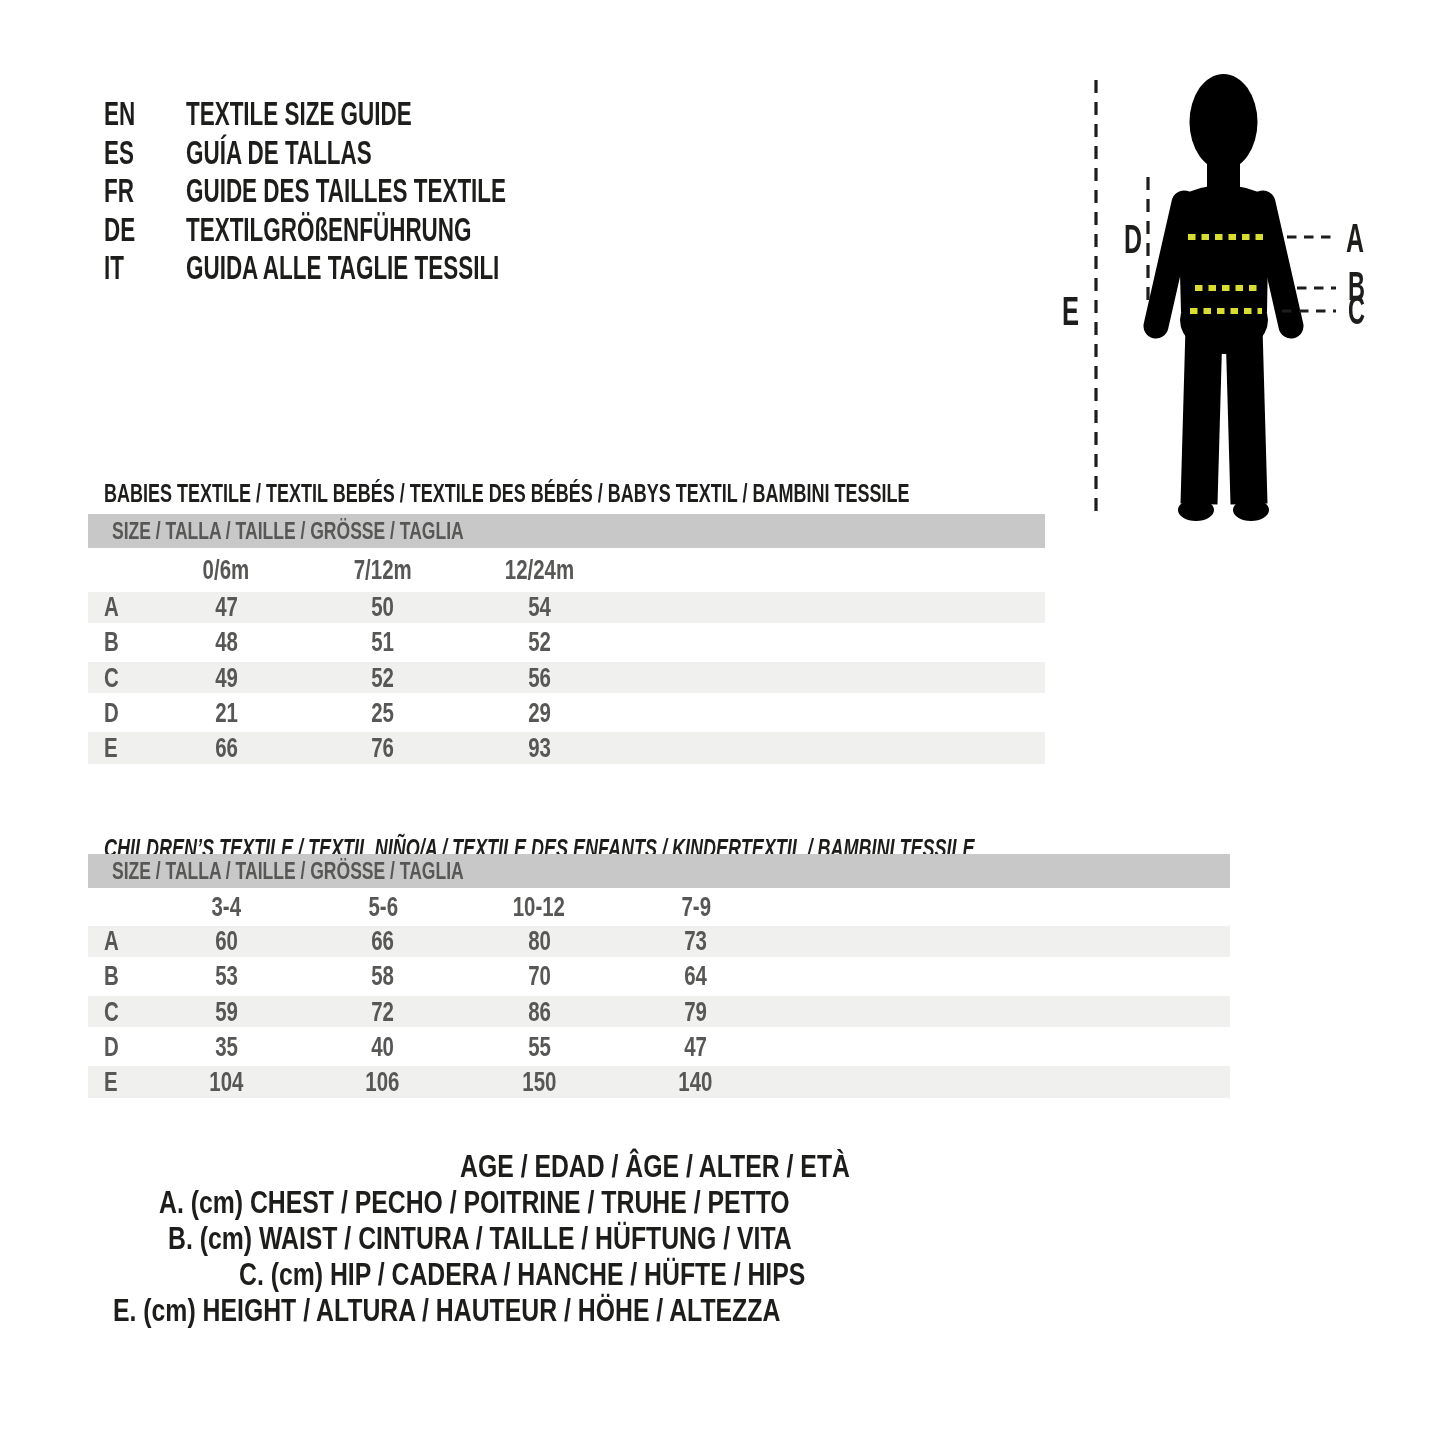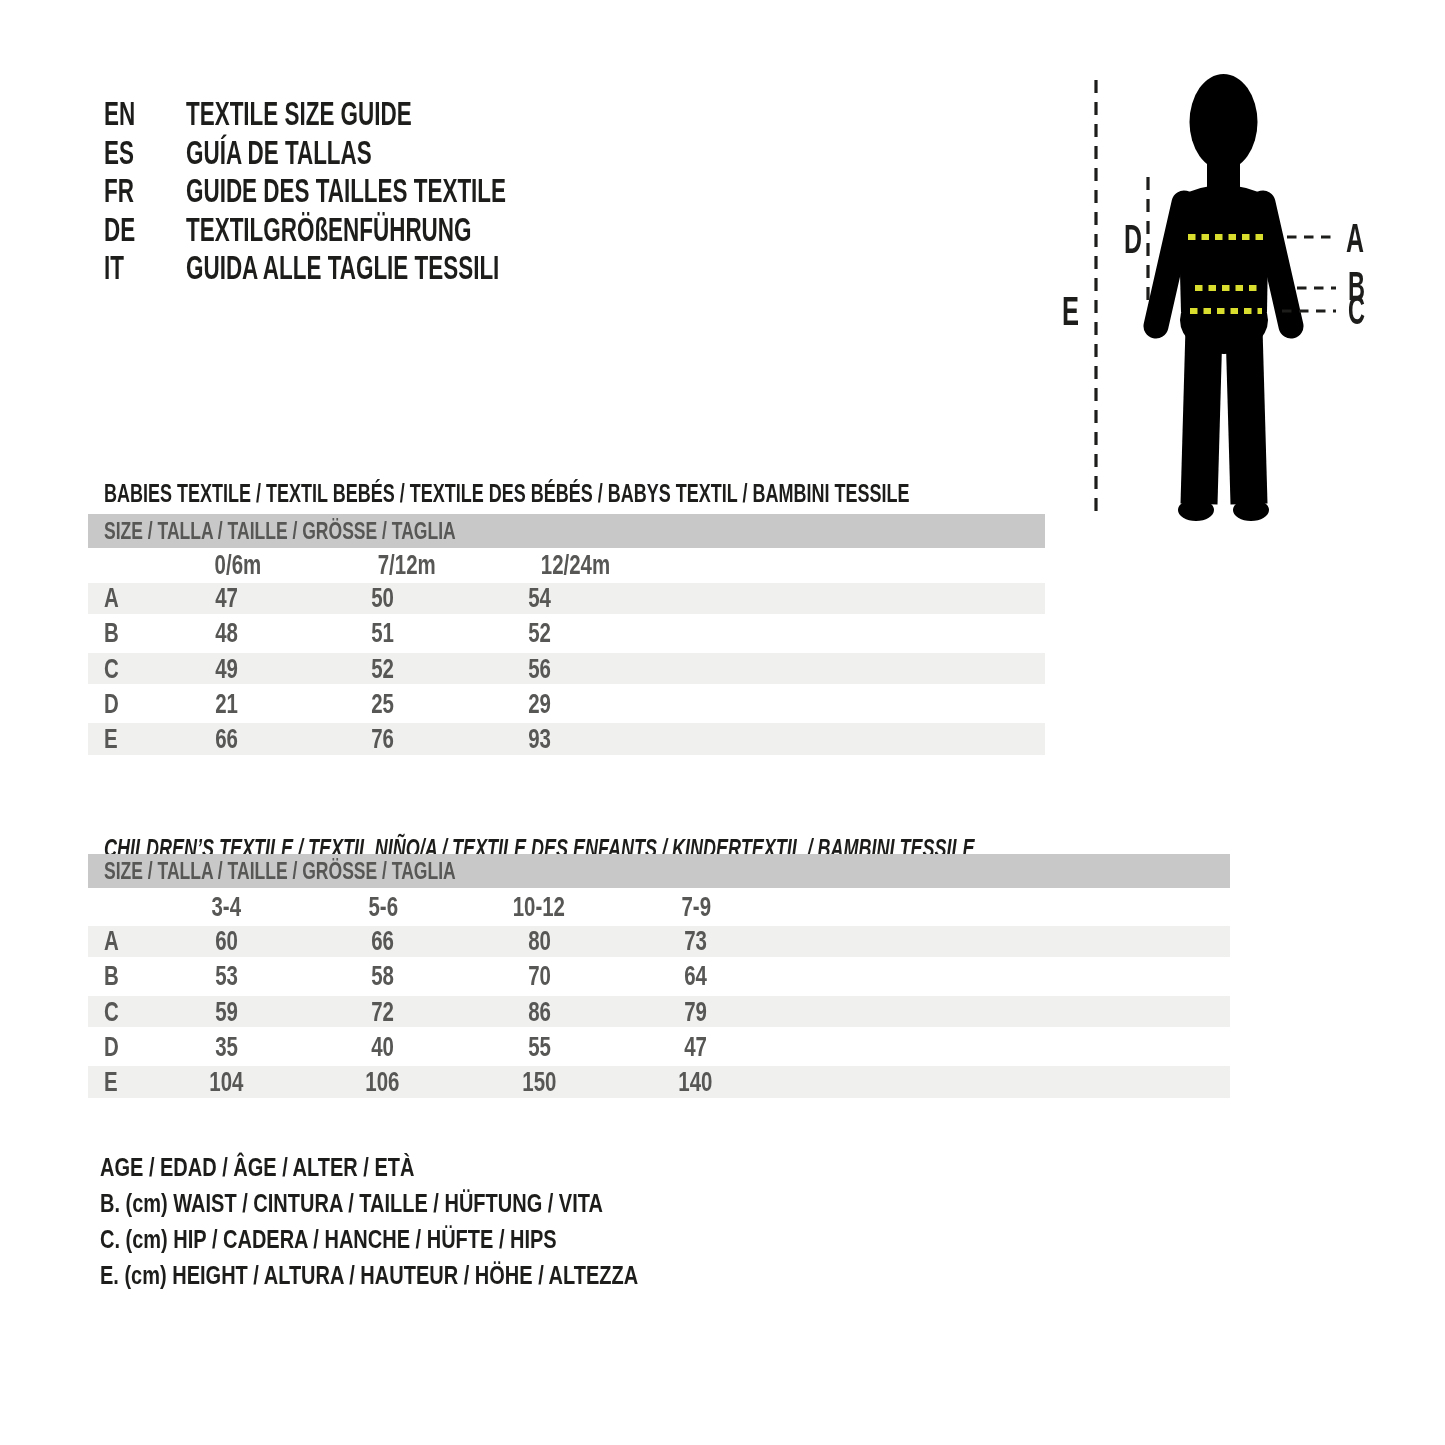--- a/index.html
+++ b/index.html
@@ -23,31 +23,31 @@
   
   .sec-title{position:absolute;left:104px;font-size:25px;line-height:30px;white-space:nowrap;}
   .title-babies{top:457px;}
   .title-children{top:812px;font-style:italic;}
 
   
   .table{position:absolute;left:88px;}
   .table-babies{top:514px;width:957px;}
   .table-children{top:854px;width:1142px;}
   .size-bar{height:33.5px;background:#c8c8c8;display:flex;align-items:center;
-            padding-left:16px;font-size:24px;color:#575756;}
+            padding-left:24px;font-size:24px;color:#575756;}
   .trow{display:flex;align-items:center;font-size:28px;color:#575756;}
-  .row-age-b{height:35px;gap:12px;}
+  .row-age-b{height:44px;}
   .row-age-c{height:38px;}
   .row-s{height:31.7px;background:#f0f0ef;}
   .row-w{height:38.5px;}
   .cell-label{width:44px;padding-left:16px;box-sizing:content-box;}
   .cell{width:156.5px;text-align:center;}
 
   
-  .legend{position:absolute;left:100px;top:1149px;font-size:25px;line-height:36px;}
+  .legend{position:absolute;left:113px;top:1149px;font-size:31px;line-height:36px;text-align:right;}
 
   
   .figure{position:absolute;left:1040px;top:60px;}
   .fig-letter{font-family:"Liberation Sans", sans-serif;font-weight:700;font-size:40px;fill:#1d1d1b;}
 </style>
 </head>
 <body>
 
 <div class="page">
 
@@ -198,18 +198,19 @@
       <span class="cell-label"><span class="t73">E</span></span>
       <span class="cell"><span class="t73c">104</span></span>
       <span class="cell"><span class="t73c">106</span></span>
       <span class="cell"><span class="t73c">150</span></span>
       <span class="cell"><span class="t73c">140</span></span>
     </div>
   </div>
 
   <section class="legend">
     <div><span class="t80">AGE / EDAD / ÂGE / ALTER / ETÀ</span></div>
+    <div><span class="t80">A. (cm) CHEST / PECHO / POITRINE / TRUHE / PETTO</span></div>
     <div><span class="t80">B. (cm) WAIST / CINTURA / TAILLE / HÜFTUNG / VITA</span></div>
     <div><span class="t80">C. (cm) HIP / CADERA / HANCHE / HÜFTE / HIPS</span></div>
     <div><span class="t80">E. (cm) HEIGHT / ALTURA / HAUTEUR / HÖHE / ALTEZZA</span></div>
   </section>
 
 </div>
 
 </body></html>

